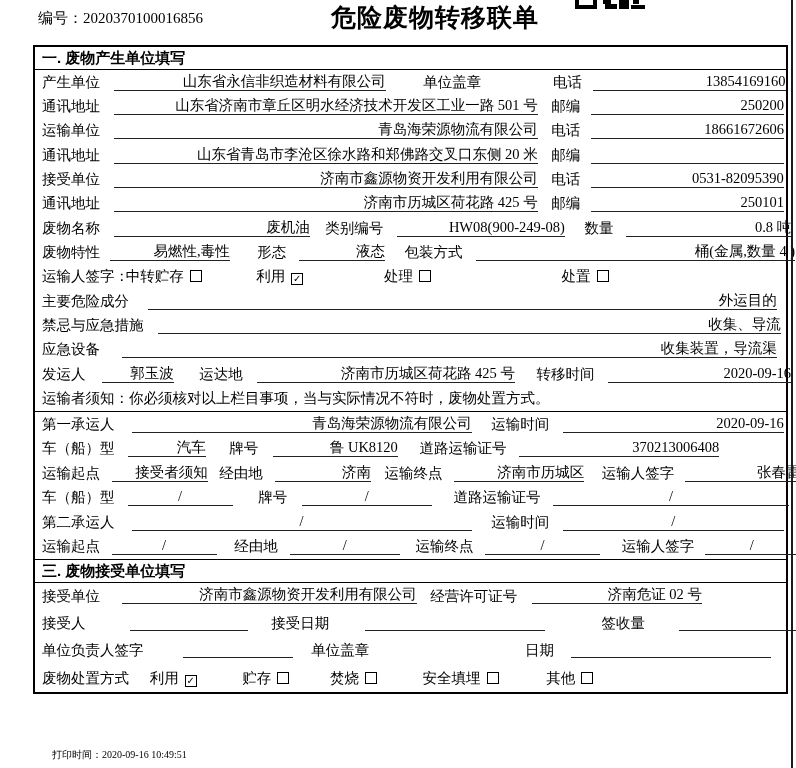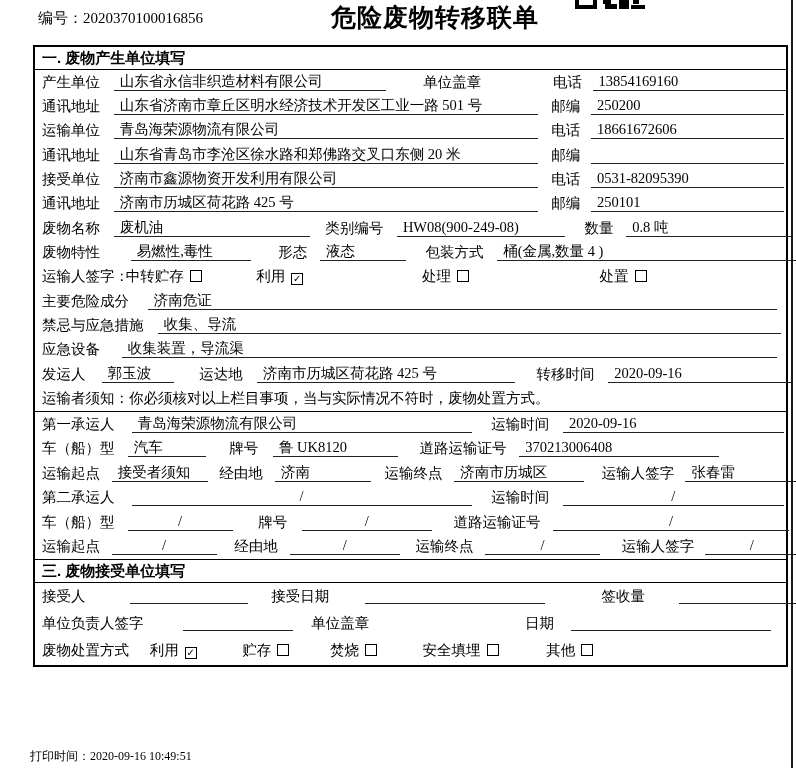--- a/index.html
+++ b/index.html
@@ -22,30 +22,31 @@
   .notice { height:25px; line-height:25px; padding-left:7px; border-bottom:1.5px solid #000; font-size:14.5px; white-space:nowrap; }
   .body { padding:0 7px; }
   .r { height:24.35px; line-height:24.35px; font-size:14.5px; white-space:nowrap; }
   .b2 .r { height:24.5px; line-height:24.5px; }
   .b3 .r { height:27.25px; line-height:27.25px; }
   .lbl { display:inline-block; vertical-align:top; }
   .val {
     display:inline-block; vertical-align:top; box-sizing:border-box;
     border-bottom:1px solid #222; height:21px; line-height:22px; padding-left:6px;
     overflow:hidden;
+    text-align:right;
   }
   .val.ctr { text-align:center; padding-left:0; }
   .opt { display:inline-block; vertical-align:top; }
   .cb {
     display:inline-block; width:12px; height:12px; box-sizing:border-box;
     border:1.3px solid #000; margin-left:6px; vertical-align:-1px;
     line-height:9px; text-align:center; font-size:10px;
     font-family:"DejaVu Sans","Liberation Sans",sans-serif;
   }
-  .footer { position:absolute; left:30px; top:748px; font-size:12px; white-space:nowrap; }
+  .footer { position:absolute; left:52px; top:748px; font-size:10px; white-space:nowrap; }
 </style>
 </head>
 <body>
 
 <div>
 
   <div class="serial"><span>编号：</span><span>2020370100016856</span></div>
 
   <h1 class="title">危险废物转移联单</h1>
 
@@ -114,38 +115,38 @@
         <span class="lbl" style="width:64px">废物名称</span>
         <span class="val" style="width:196px;margin-left:4px">废机油</span>
         <span class="lbl" style="width:60px;margin-left:12px">类别编号</span>
         <span class="val" style="width:168px;margin-left:8px">HW08(900-249-08)</span>
         <span class="lbl" style="width:32px;margin-left:16px">数量</span>
         <span class="val" style="width:165px;margin-left:6px">0.8 吨</span>
       </div>
 
       <div class="r">
         <span class="lbl" style="width:64px">废物特性</span>
-        <span class="val" style="width:120px;margin-left:21px">易燃性,毒性</span>
+        <span class="val" style="width:120px;margin-left:0">易燃性,毒性</span>
         <span class="lbl" style="width:32px;margin-left:24px">形态</span>
         <span class="val" style="width:86px;margin-left:6px">液态</span>
         <span class="lbl" style="width:60px;margin-left:16px">包装方式</span>
         <span class="val" style="width:319px;margin-left:8px">桶(金属,数量 4 )</span>
       </div>
 
       <div class="r">
         <span class="lbl" style="width:78px">运输人签字：</span>
         <span class="opt" style="margin-left:2px"><span>中转贮存</span><span class="cb"></span></span>
         <span class="opt" style="margin-left:51px"><span>利用</span><span class="cb">✓</span></span>
-        <span class="opt" style="margin-left:115px"><span>处理</span><span class="cb"></span></span>
+        <span class="opt" style="margin-left:77px"><span>处理</span><span class="cb"></span></span>
         <span class="opt" style="margin-left:127px"><span>处置</span><span class="cb"></span></span>
       </div>
 
       <div class="r">
         <span class="lbl" style="width:90px">主要危险成分</span>
-        <span class="val" style="width:629px;margin-left:12px">济南危证</span>
+        <span class="val" style="width:629px;margin-left:12px">外运目的</span>
       </div>
 
       <div class="r">
         <span class="lbl" style="width:104px">禁忌与应急措施</span>
         <span class="val" style="width:623px;margin-left:8px">收集、导流</span>
       </div>
 
       <div class="r">
         <span class="lbl" style="width:64px">应急设备</span>
         <span class="val" style="width:655px;margin-left:12px">收集装置，导流渠</span>
@@ -185,50 +186,56 @@
         <span class="val" style="width:96px;margin-left:6px">接受者须知</span>
         <span class="lbl" style="width:46px;margin-left:8px">经由地</span>
         <span class="val" style="width:96px;margin-left:6px">济南</span>
         <span class="lbl" style="width:60px;margin-left:10px">运输终点</span>
         <span class="val" style="width:130px;margin-left:6px">济南市历城区</span>
         <span class="lbl" style="width:74px;margin-left:14px">运输人签字</span>
         <span class="val" style="width:115px;margin-left:6px">张春雷</span>
       </div>
 
       <div class="r">
-        <span class="lbl" style="width:80px">第二承运人</span>
-        <span class="val ctr" style="width:340px;margin-left:6px">/</span>
-        <span class="lbl" style="width:60px;margin-left:16px">运输时间</span>
-        <span class="val ctr" style="width:221px;margin-left:8px">/</span>
-      </div>
-
-      <div class="r">
         <span class="lbl" style="width:76px">车（船）型</span>
         <span class="val ctr" style="width:105px;margin-left:6px">/</span>
         <span class="lbl" style="width:32px;margin-left:22px">牌号</span>
         <span class="val ctr" style="width:130px;margin-left:8px">/</span>
         <span class="lbl" style="width:88px;margin-left:18px">道路运输证号</span>
         <span class="val ctr" style="width:236px;margin-left:8px">/</span>
+      </div>
+
+      <div class="r">
+        <span class="lbl" style="width:80px">第二承运人</span>
+        <span class="val ctr" style="width:340px;margin-left:6px">/</span>
+        <span class="lbl" style="width:60px;margin-left:16px">运输时间</span>
+        <span class="val ctr" style="width:221px;margin-left:8px">/</span>
       </div>
 
       <div class="r">
         <span class="lbl" style="width:60px">运输起点</span>
         <span class="val ctr" style="width:105px;margin-left:6px">/</span>
         <span class="lbl" style="width:46px;margin-left:14px">经由地</span>
         <span class="val ctr" style="width:110px;margin-left:6px">/</span>
         <span class="lbl" style="width:60px;margin-left:12px">运输终点</span>
         <span class="val ctr" style="width:115px;margin-left:6px">/</span>
         <span class="lbl" style="width:74px;margin-left:18px">运输人签字</span>
         <span class="val ctr" style="width:93px;margin-left:6px">/</span>
       </div>
     </div>
 
     <div class="sec-head mid">三. 废物接受单位填写</div>
     <div class="body b3">
 
+      <div class="r">
+        <span class="lbl" style="width:64px">接受单位</span>
+        <span class="val" style="width:295px;margin-left:12px">济南市鑫源物资开发利用有限公司</span>
+        <span class="lbl" style="width:90px;margin-left:10px">经营许可证号</span>
+        <span class="val" style="width:170px;margin-left:8px">济南危证 02 号</span>
+      </div>
 
       <div class="r">
         <span class="lbl" style="width:48px">接受人</span>
         <span class="val" style="width:118px;margin-left:36px"></span>
         <span class="lbl" style="width:60px;margin-left:20px">接受日期</span>
         <span class="val" style="width:180px;margin-left:30px"></span>
         <span class="lbl" style="width:48px;margin-left:53px">签收量</span>
         <span class="val" style="width:127px;margin-left:26px"></span>
       </div>
 

